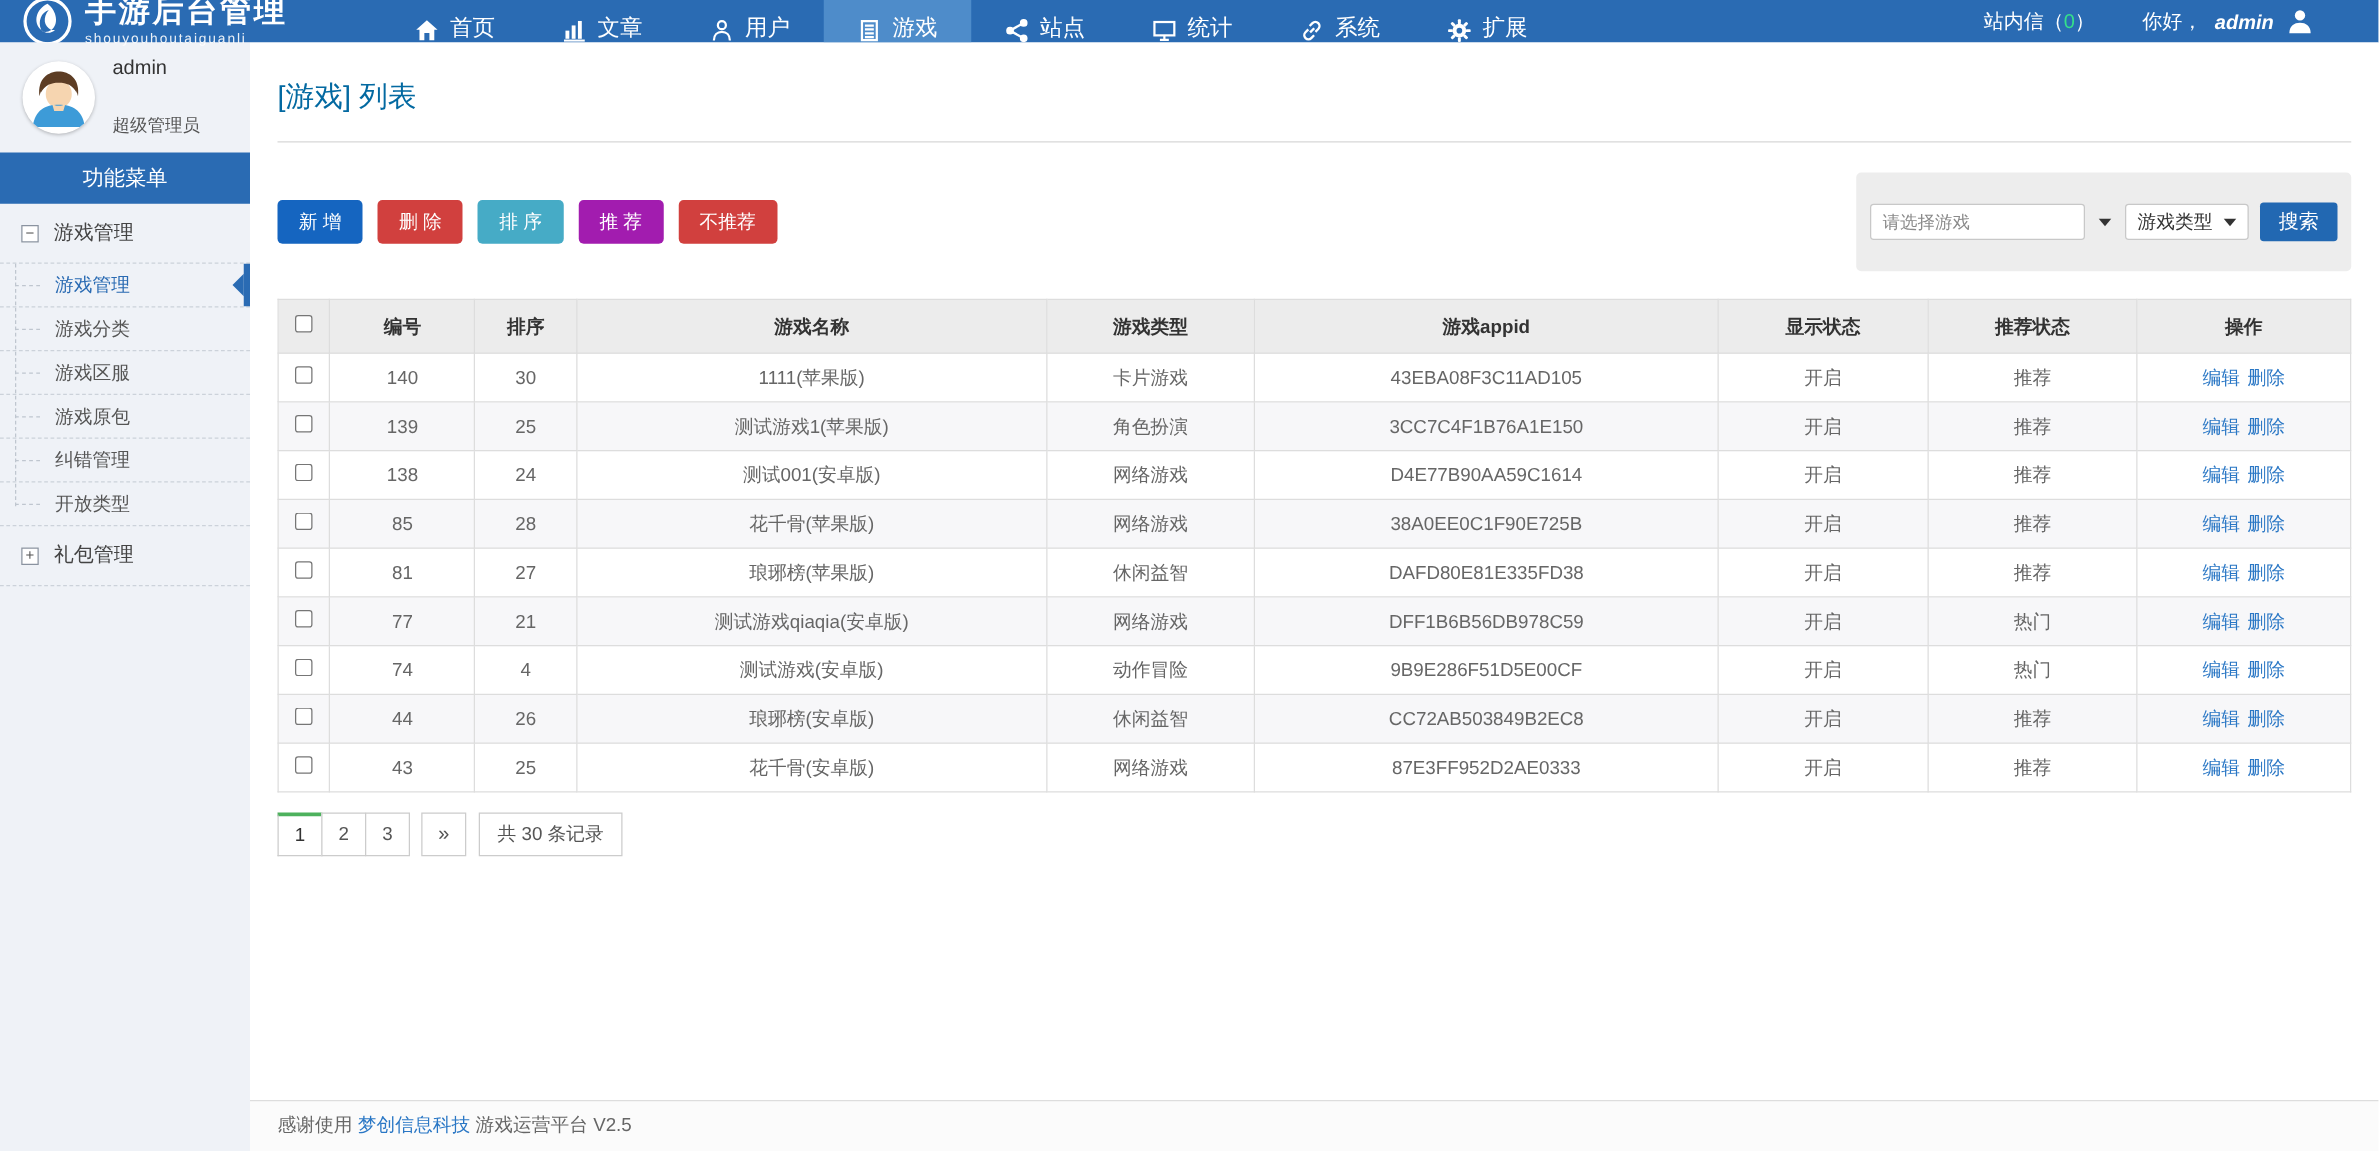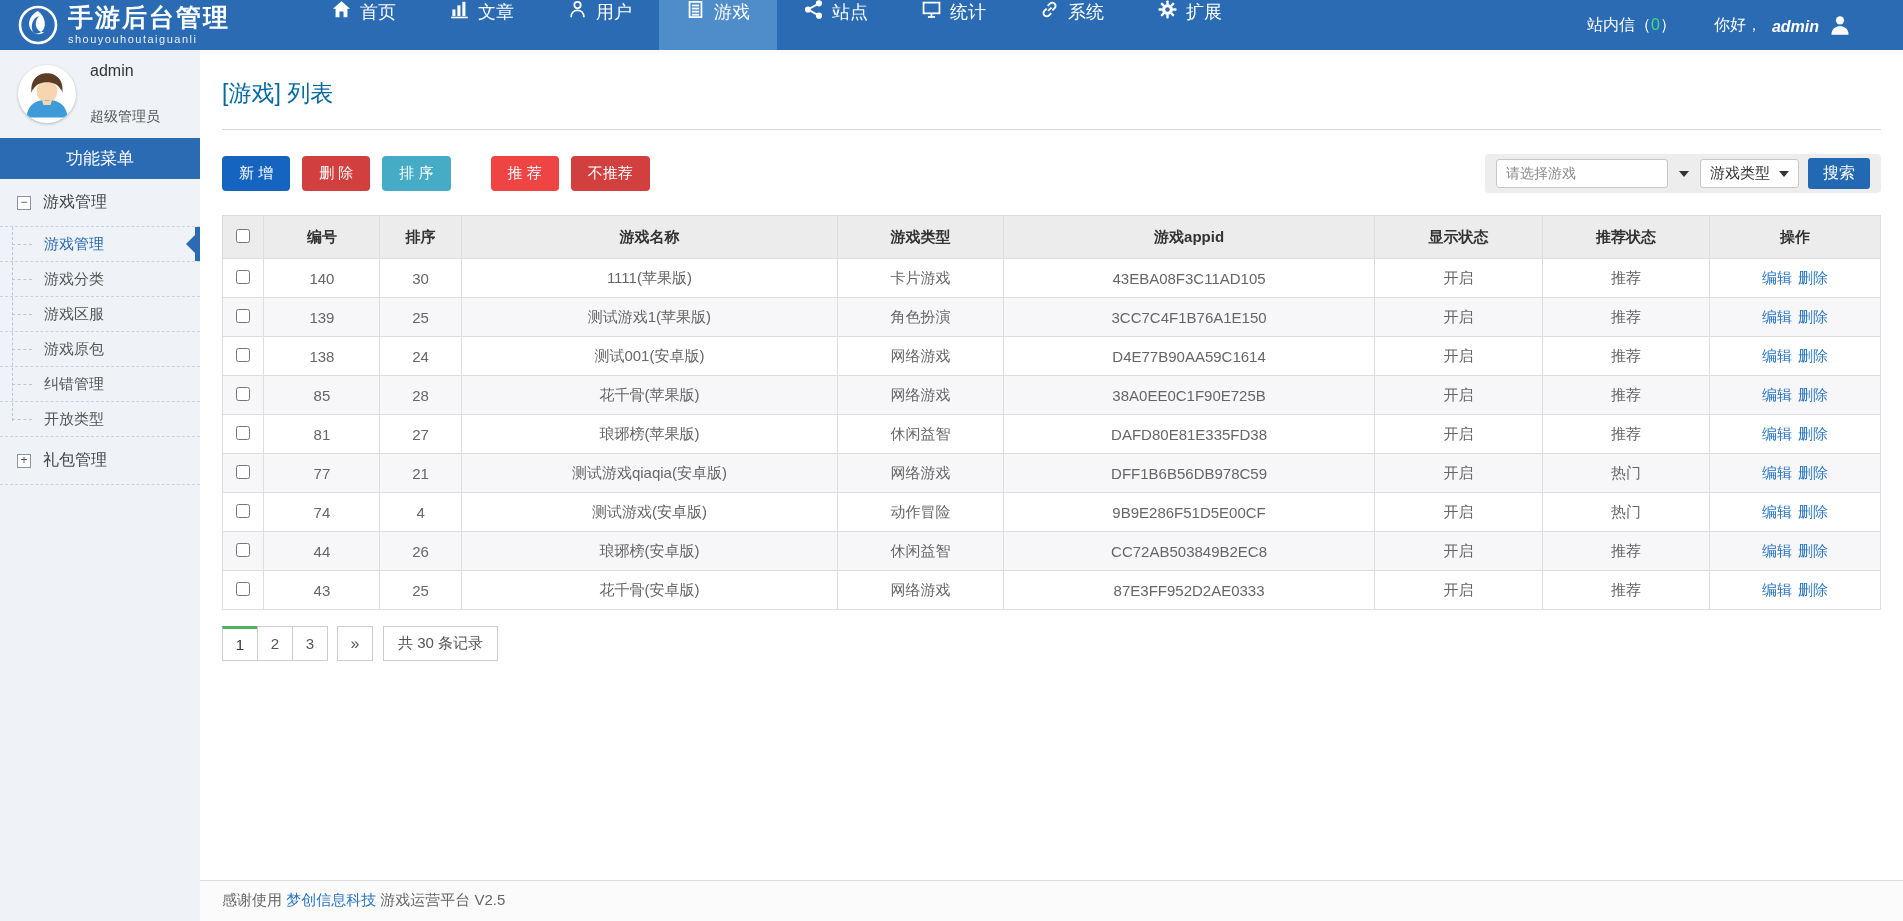--- a/index.html
+++ b/index.html
@@ -1,27 +1,27 @@
 <!DOCTYPE html>
 <html><head>
 <meta charset="utf-8">
 <style>
   * { box-sizing: border-box; margin: 0; padding: 0; }
   html,body { margin:0; }
   body { font-family: "Liberation Sans", "DejaVu Sans", sans-serif; background:#fff; }
   .page { width:1903px; height:921px; display:flex; flex-direction:column; overflow:hidden; background:#fff; }
 
   
-  .navbar { height:50px; background:#2a6bb3; display:flex; align-items:stretch; flex-shrink:0; color:#fff; }
+  .navbar { height:34px; background:#2a6bb3; display:flex; align-items:stretch; flex-shrink:0; color:#fff; }
   .logo { display:flex; align-items:center; gap:10px; padding:0 20px 0 18px; }
   .logo-icon { width:40px; height:40px; }
   .logo-title { font-size:25px; font-weight:bold; letter-spacing:2px; line-height:1; }
   .logo-sub { font-size:11px; letter-spacing:1.5px; margin-top:3px; opacity:.9; }
   .main-nav { display:flex; align-items:stretch; margin-left:55px; }
-  .nav-item { display:flex; align-items:flex-start; gap:9px; padding:0 27px; font-size:18px; cursor:pointer; }
+  .nav-item { display:flex; align-items:flex-end; gap:9px; padding:0 27px; font-size:18px; cursor:pointer; }
   .nav-item.active { background:#4e8cca; }
   .nav-ic { display:flex; align-items:center; }
   .nav-ic svg { width:19px; height:19px; }
   .nav-right { margin-left:auto; display:flex; align-items:center; gap:38px; padding-right:52px; font-size:16px; }
   .mail { cursor:pointer; }
   .mail .count { color:#35e08a; }
   .greet { display:flex; align-items:flex-end; gap:10px; }
   .greet .uname { font-style:italic; font-weight:bold; }
   .user-glyph svg { width:22px; height:22px; display:block; }
 
@@ -45,21 +45,21 @@
   .active-marker { position:absolute; right:0; top:50%; transform:translateY(-50%); height:34px; width:5px; background:#2a6bb3; }
   .active-marker::before { content:""; position:absolute; right:5px; top:50%; transform:translateY(-50%); border-top:9px solid transparent; border-bottom:9px solid transparent; border-right:9px solid #2a6bb3; }
 
   
   .main { flex:1; display:flex; flex-direction:column; padding:0 22px; min-width:0; background:#fff; }
   .page-title { font-size:23px; color:#0369a1; font-weight:400; margin:28px 0 20px 0; }
   .title-hr { border:none; border-top:1px solid #d8d8d8; margin:0; }
   .toolbar-row { display:flex; align-items:center; margin-top:24px; }
   .btn-group { display:flex; gap:12px; }
   .btn { color:#fff; border:none; border-radius:4px; font-size:15px; padding:8px 17px; cursor:pointer; font-family:inherit; white-space:pre; }
-  .search-box { margin-left:auto; background:#ededed; border-radius:4px; padding:4px 11px; display:flex; align-items:center; gap:9px; }
+  .search-box { margin-left:auto; background:#ededed; border-radius:4px; padding:24px 11px; display:flex; align-items:center; gap:9px; }
   .combo-input { width:172px; height:29px; border:1px solid #c8c8c8; border-radius:3px; background:#fff; padding:0 9px; font-size:14px; color:#8a8a8a; font-family:inherit; }
   .caret { width:0; height:0; border-left:5px solid transparent; border-right:5px solid transparent; border-top:6px solid #333; }
   .combo-caret { margin:0 2px; cursor:pointer; }
   .type-select { height:29px; background:#fff; border:1px solid #c8c8c8; border-radius:3px; display:flex; align-items:center; gap:9px; padding:0 9px; font-size:15px; color:#333; cursor:pointer; }
   .search-btn { height:31px; padding:0 15px; border:none; border-radius:3px; color:#fff; font-size:16px; cursor:pointer; font-family:inherit; }
 
   
   table.grid { width:100%; border-collapse:collapse; margin-top:22px; font-size:15px; color:#666; }
   .grid th, .grid td { border:1px solid #ddd; text-align:center; height:39px; padding:2px 6px; }
   .grid thead th { background:#ececec; color:#333; font-size:15px; font-weight:bold; height:43px; }
@@ -259,21 +259,21 @@
 
     <div class="main">
       <div class="page-title">[游戏] 列表</div>
       <hr class="title-hr">
 
       <div class="toolbar-row">
         <div class="btn-group">
             <button class="btn" style="background: rgb(21, 101, 192);">新 增</button>
             <button class="btn" style="background: rgb(209, 64, 62);">删 除</button>
             <button class="btn" style="background: rgb(70, 171, 198);">排 序</button>
-            <button class="btn" style="background: #ef4444; margin-left: 28px;">推 荐</button>
+            <button class="btn" style="background: #a21caf;">推 荐</button>
             <button class="btn" style="background: rgb(209, 64, 62);">不推荐</button>
           </div>
         <div class="search-box">
           <input class="combo-input" readonly="" value="请选择游戏" style="">
           <span class="caret combo-caret"></span>
           <span class="type-select">
             <span>游戏类型</span>
             <span class="caret"></span>
           </span>
           <button class="search-btn" style="background: rgb(34, 104, 178);">搜索</button>

